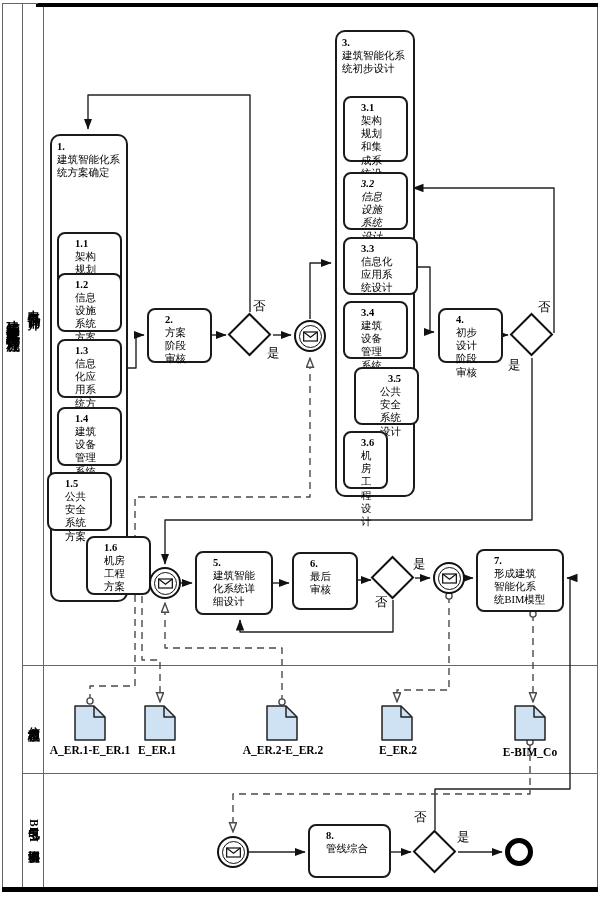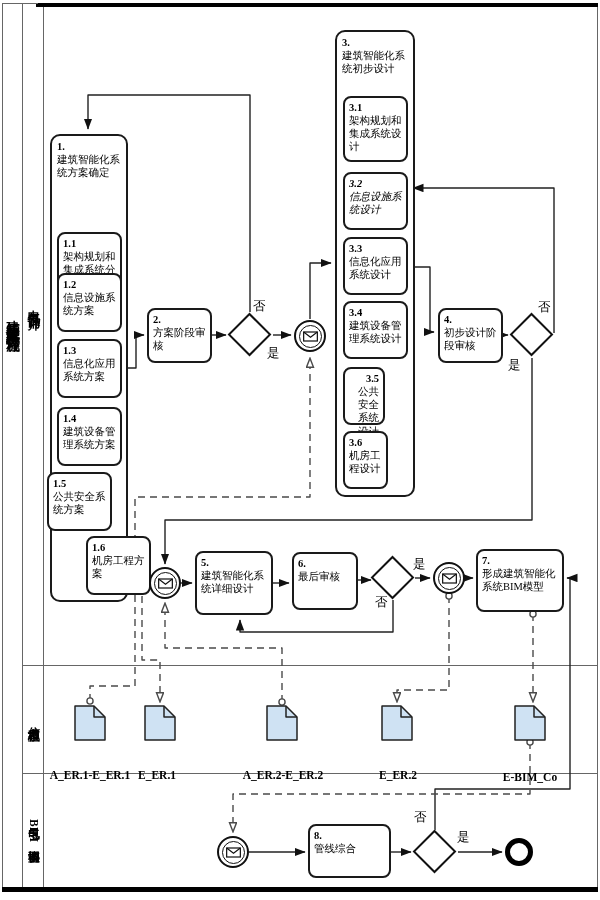--- a/index.html
+++ b/index.html
@@ -2,35 +2,35 @@
 <html><head>
 <meta charset="utf-8">
 <style>
   html,body{margin:0;padding:0;background:#fff;}
   #stage{position:relative;width:600px;height:900px;background:#fff;overflow:hidden;
          font-family:"Liberation Serif","DejaVu Serif",serif;color:#000;}
   .line{position:absolute;background:#666;}
   .thick{position:absolute;background:#000;}
   svg.wires{position:absolute;left:0;top:0;z-index:2;}
   .node{position:absolute;box-sizing:border-box;background:#fff;border:2px solid #1a1a1a;
-        border-radius:8px;font-size:10.5px;line-height:1.25;padding:3px 4px;z-index:3;}
+        border-radius:8px;font-size:10.5px;line-height:1.25;padding:3px 16px;z-index:3;}
   .group{border-radius:10px;padding:4px 5px;}
   .num{font-weight:bold;display:block;}
   .diamond{position:absolute;width:31px;height:31px;background:#fff;border:2px solid #111;
            transform:rotate(45deg);box-sizing:border-box;z-index:3;}
   .event{position:absolute;width:32px;height:32px;border:2px solid #111;border-radius:50%;
          background:#fff;display:flex;align-items:center;justify-content:center;box-sizing:border-box;z-index:3;}
   .event-inner{width:23px;height:23px;border:1.5px solid #111;border-radius:50%;
          display:flex;align-items:center;justify-content:center;box-sizing:border-box;}
   .end-event{position:absolute;width:28px;height:28px;border:5px solid #000;border-radius:50%;
          background:#fff;box-sizing:border-box;z-index:3;}
   .vtext{position:absolute;writing-mode:vertical-rl;text-orientation:mixed;display:flex;
          align-items:center;justify-content:center;font-weight:bold;letter-spacing:2px;z-index:3;}
   .gwlabel{position:absolute;font-size:12.5px;z-index:4;}
-  .doclabel{position:absolute;font-size:11.5px;font-weight:bold;text-align:center;width:110px;z-index:4;margin-top:25px;}
+  .doclabel{position:absolute;font-size:11.5px;font-weight:bold;text-align:center;width:110px;z-index:4;}
 </style>
 </head>
 <body>
 
 <div id="stage">
 
   <div class="line" style="left:2px;top:3px;width:1px;height:889px;"></div>
   <div class="line" style="left:597px;top:3px;width:1px;height:889px;"></div>
   <div class="line" style="left:22px;top:3px;width:1px;height:889px;"></div>
   <div class="line" style="left:43px;top:3px;width:1px;height:889px;"></div>
@@ -129,25 +129,25 @@
     <span class="num">1.6</span><span>机房工程方案</span></div>
 
   <div class="node group" style="left:335px;top:30px;width:80px;height:467px;">
     <span class="num">3.</span>
     <span>建筑智能化系统初步设计</span>
   </div>
   <div class="node" style="left:343px;top:96px;width:65px;height:66px;">
     <span class="num">3.1</span><span>架构规划和集成系统设计</span></div>
   <div class="node" style="left:343px;top:172px;width:65px;height:58px;font-style:italic;">
     <span class="num">3.2</span><span>信息设施系统设计</span></div>
-  <div class="node" style="left:343px;top:237px;width:65px;height:58px;">
+  <div class="node" style="left:343px;top:237px;width:75px;height:58px;">
     <span class="num">3.3</span><span>信息化应用系统设计</span></div>
   <div class="node" style="left:343px;top:301px;width:65px;height:58px;">
     <span class="num">3.4</span><span>建筑设备管理系统设计</span></div>
-  <div class="node" style="left:343px;top:367px;width:42px;height:58px;text-align:right;">
+  <div class="node" style="left:354px;top:367px;width:65px;height:58px;text-align:right;">
     <span class="num">3.5</span><span>公共安全系统设计</span></div>
   <div class="node" style="left:343px;top:431px;width:45px;height:58px;">
     <span class="num">3.6</span><span>机房工程设计</span></div>
 
   <div class="node" style="left:147px;top:308px;width:65px;height:55px;">
     <span class="num">2.</span><span>方案阶段审核</span></div>
   <div class="node" style="left:438px;top:308px;width:65px;height:55px;">
     <span class="num">4.</span><span>初步设计阶段审核</span></div>
   <div class="node" style="left:195px;top:551px;width:78px;height:64px;">
     <span class="num">5.</span><span>建筑智能化系统详细设计</span></div>

